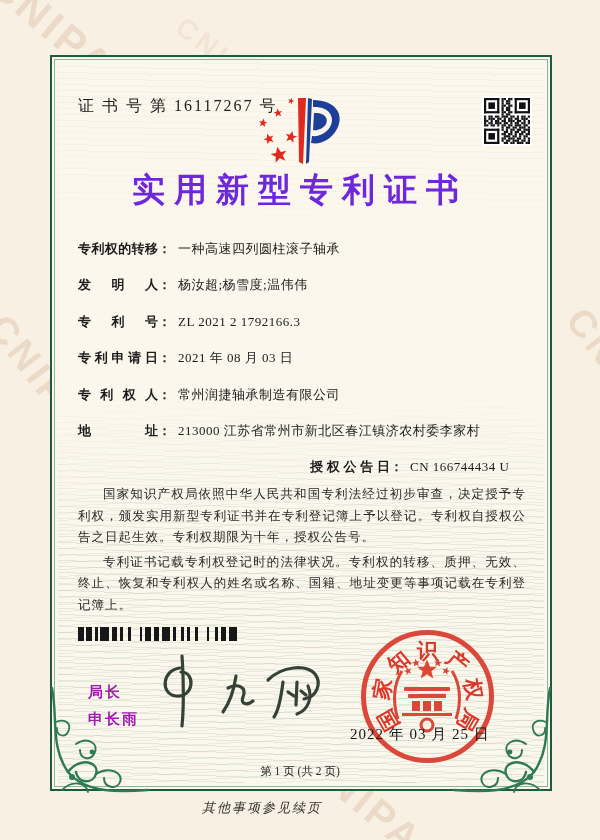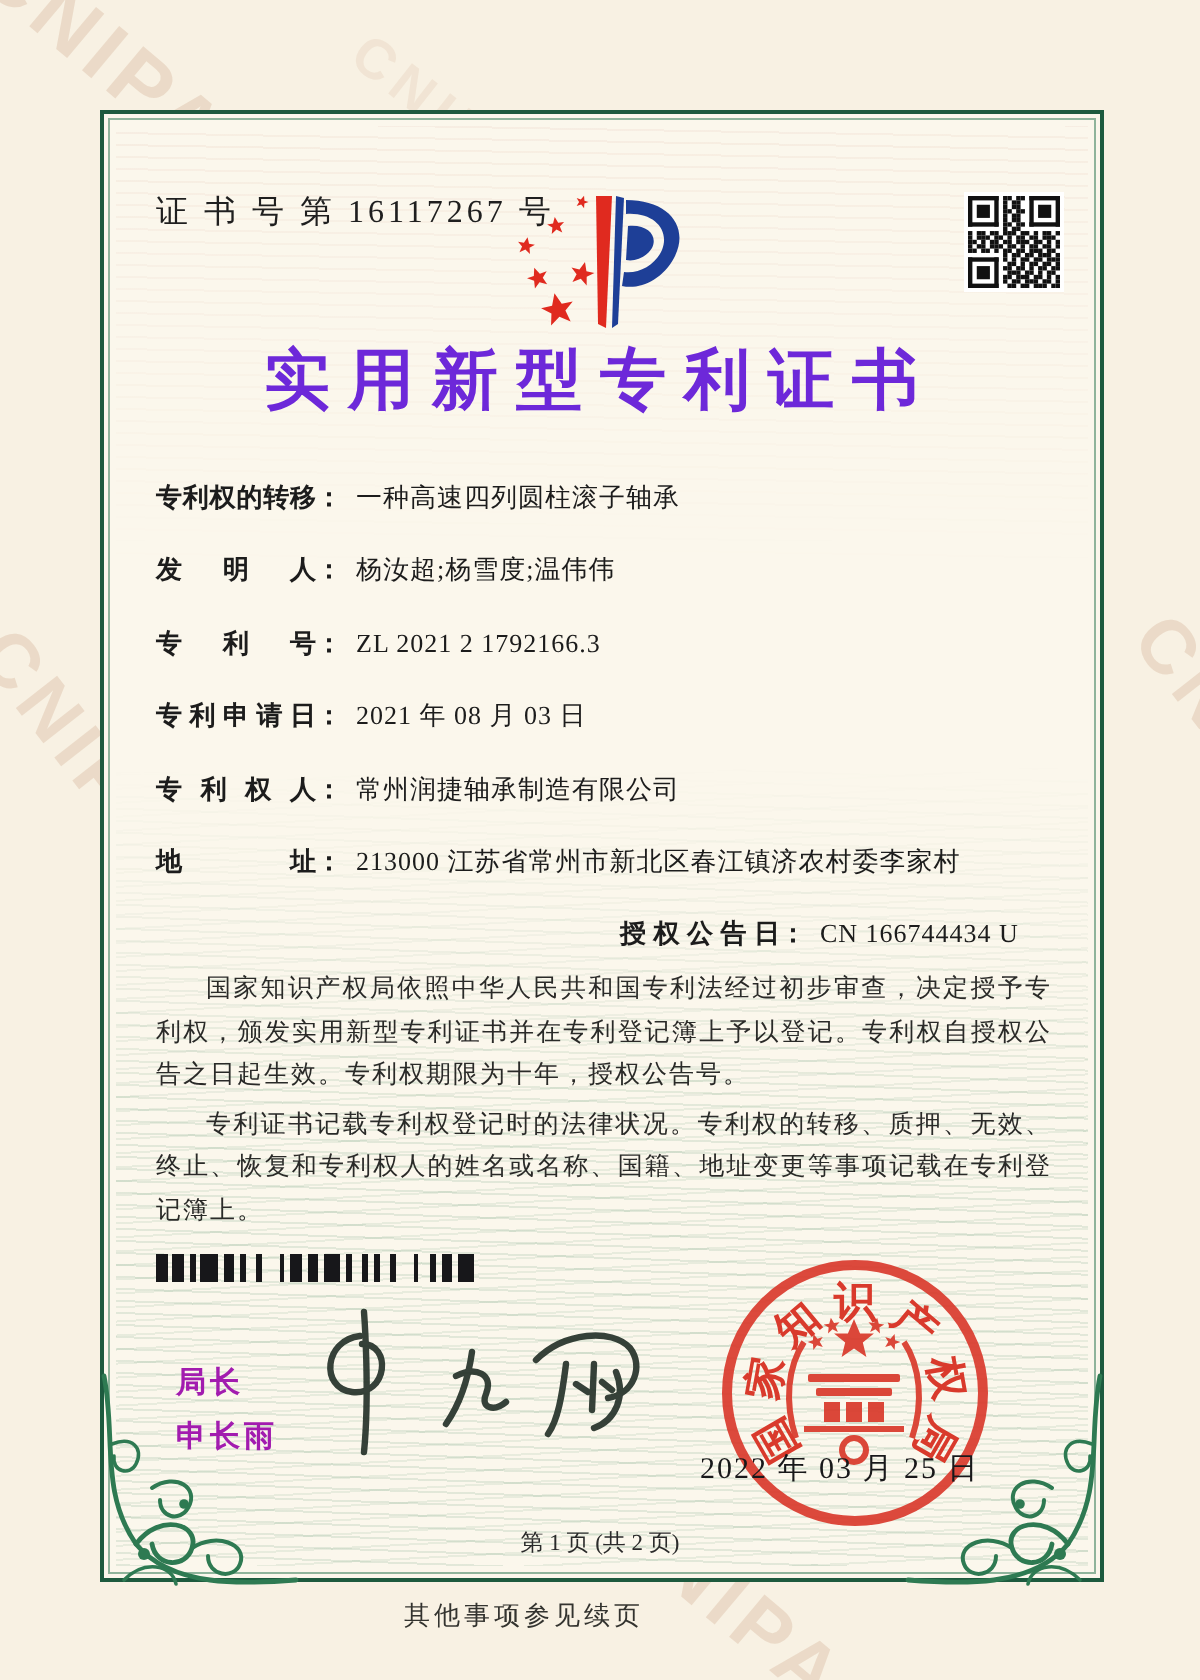--- a/index.html
+++ b/index.html
@@ -57,21 +57,21 @@
   .seal-ring { position:absolute; inset:0; border:5px solid rgba(217,58,44,.92); border-radius:50%; }
   .seal-chars { position:absolute; inset:0; }
   .seal-chars span { position:absolute; left:50%; top:50%; font-size:21px; font-weight:bold;
                      color:#d93a2c; font-family:"Liberation Serif","DejaVu Serif",serif; }
   .seal-emblem { position:absolute; left:29px; top:27px; }
   .seal-date { position:absolute; left:350px; top:725px; width:170px; font-size:15px; color:#18181a;
                letter-spacing:1px; white-space:nowrap; }
 
   .page-info { position:absolute; left:0; width:600px; top:764px; text-align:center; font-size:11.5px; color:#2a2a2a; }
   .footer-note { position:absolute; left:0; width:524px; top:799px; text-align:center; font-size:13px;
-                 color:#33332f; letter-spacing:2px; }
+                 font-style:italic; color:#33332f; letter-spacing:2px; }
 
   .ornament { position:absolute; }
 </style>
 </head>
 <body>
 
 <div class="page">
 
   <span class="wm" style="left:-22px; top:2px; font-size:42px; transform:rotate(40deg);">CNIPA</span>
   <span class="wm" style="left:168px; top:40px; font-size:28px; transform:rotate(38deg); opacity:.55;">CNIPA</span>

